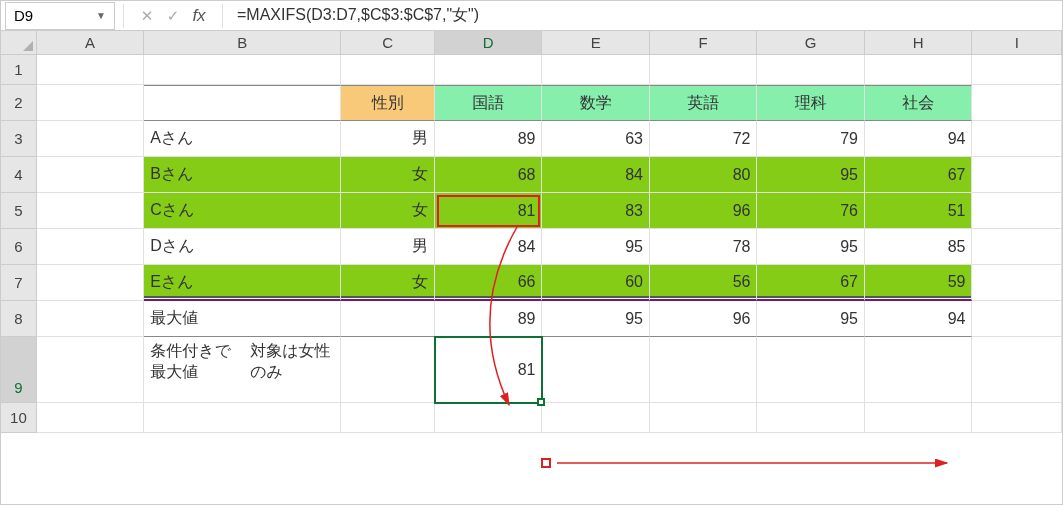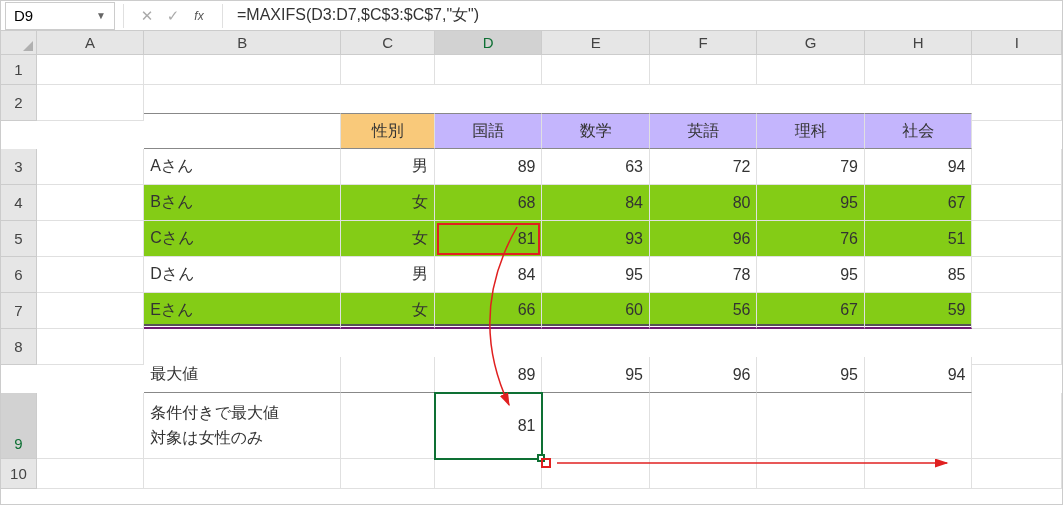--- a/index.html
+++ b/index.html
@@ -49,21 +49,21 @@
       color: #aaa;
     }
     .fb-btn {
       width: 18px;
       height: 18px;
       display: flex;
       align-items: center;
       justify-content: center;
       font-size: 15px;
     }
-    .fx-icon { font-style: italic; color: #555; font-size: 12px; }
+    .fx-icon { font-style: italic; color: #555; font-size: 17px; }
     .formula-input {
       flex: 1;
       height: 28px;
       border: none;
       padding: 0 10px;
       font-size: 16px;
       color: #333;
       display: flex;
       align-items: center;
     }
@@ -136,44 +136,44 @@
     .rh-36 { height: 36px; }
     .rh-66 { height: 66px; }
     .rh-66.row-head { align-items: flex-end; padding-bottom: 6px; }
     .w-A { width: 108px; }
     .w-B { width: 198px; }
     .w-C { width: 94px; }
     .w-DtoH { width: 108px; }
     .w-I { width: 90px; }
     .align-right { justify-content: flex-end; }
     .align-center { justify-content: center; }
-    .hdr-fill { background: #c4b5fd; }
+    .hdr-fill { background: #86efac; }
     .hdr-fill-strong { background: #f9c97a; }
     .pink-fill { background: #84cc16; }
     .border-top-thick { border-top: 1px solid #888; }
-    .border-bot-thick { border-bottom: 1px solid #888; margin-top: 28px; }
+    .border-bot-thick { border-bottom: 1px solid #888; }
     .border-bot-dbl { border-bottom: 2px solid #701a75; box-shadow: inset 0 -4px 0 -3px #fff, inset 0 -6px 0 -3px #555;}
     .selected {
       outline: 2px solid #0e7034;
       outline-offset: -1px;
       z-index: 5;
     }
     .fill-handle {
       position: absolute;
       right: -4px; bottom: -4px;
       width: 8px; height: 8px;
       background: #fff;
       border: 2px solid #0e7034;
       z-index: 10;
     }
     .red-box {
       outline: 2px solid #e02020;
       outline-offset: -4px;
     }
-    .multi-line { flex-direction: column; align-items: flex-start; justify-content: center; gap: 4px;}
+    .multi-line { flex-direction: row; align-items: flex-start; justify-content: center; gap: 4px;}
     svg.annot { position: absolute; top: 54px; left: 36px; width: 1020px; height: 450px; pointer-events: none; z-index: 20; }
   </style>
 </head>
 <body>
 
 <div class="formula-bar">
   <div class="name-box">
     <span>D9</span>
     <span class="name-box-drop">▼</span>
   </div>
@@ -253,21 +253,21 @@
       <div class="cell w-DtoH rh-36 pink-fill align-right">67</div>
       <div class="cell w-I rh-36"></div>
     </div>
 
     <div class="row">
       <div class="row-head rh-36">5</div>
       <div class="cell w-A rh-36"></div>
       <div class="cell w-B rh-36 pink-fill">Cさん</div>
       <div class="cell w-C rh-36 pink-fill align-right">女</div>
       <div class="cell w-DtoH rh-36 pink-fill align-right red-box">81</div>
-      <div class="cell w-DtoH rh-36 pink-fill align-right">93</div>
+      <div class="cell w-DtoH rh-36 pink-fill align-right">83</div>
       <div class="cell w-DtoH rh-36 pink-fill align-right">96</div>
       <div class="cell w-DtoH rh-36 pink-fill align-right">76</div>
       <div class="cell w-DtoH rh-36 pink-fill align-right">51</div>
       <div class="cell w-I rh-36"></div>
     </div>
 
     <div class="row">
       <div class="row-head rh-36">6</div>
       <div class="cell w-A rh-36"></div>
       <div class="cell w-B rh-36">Dさん</div>

